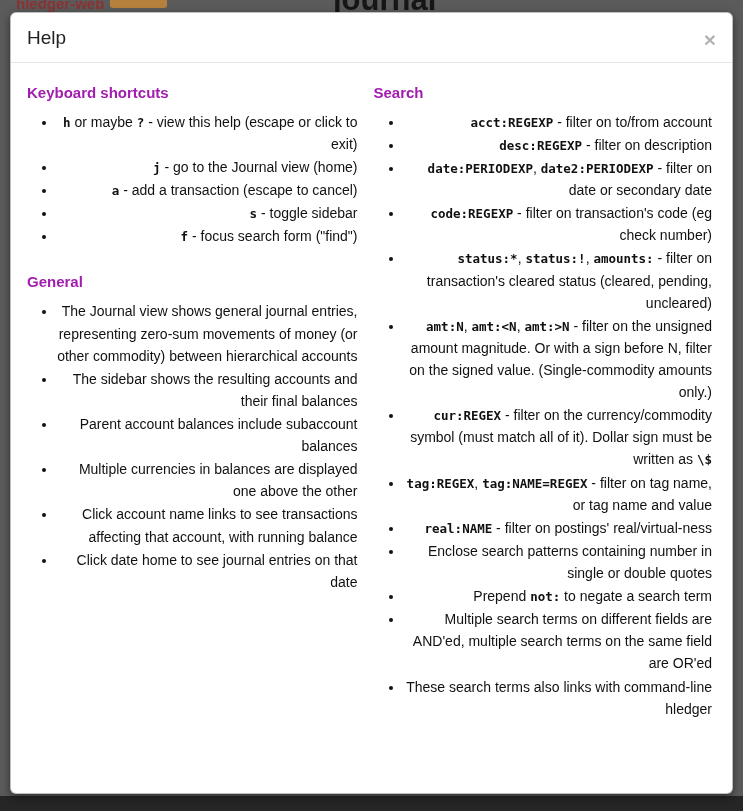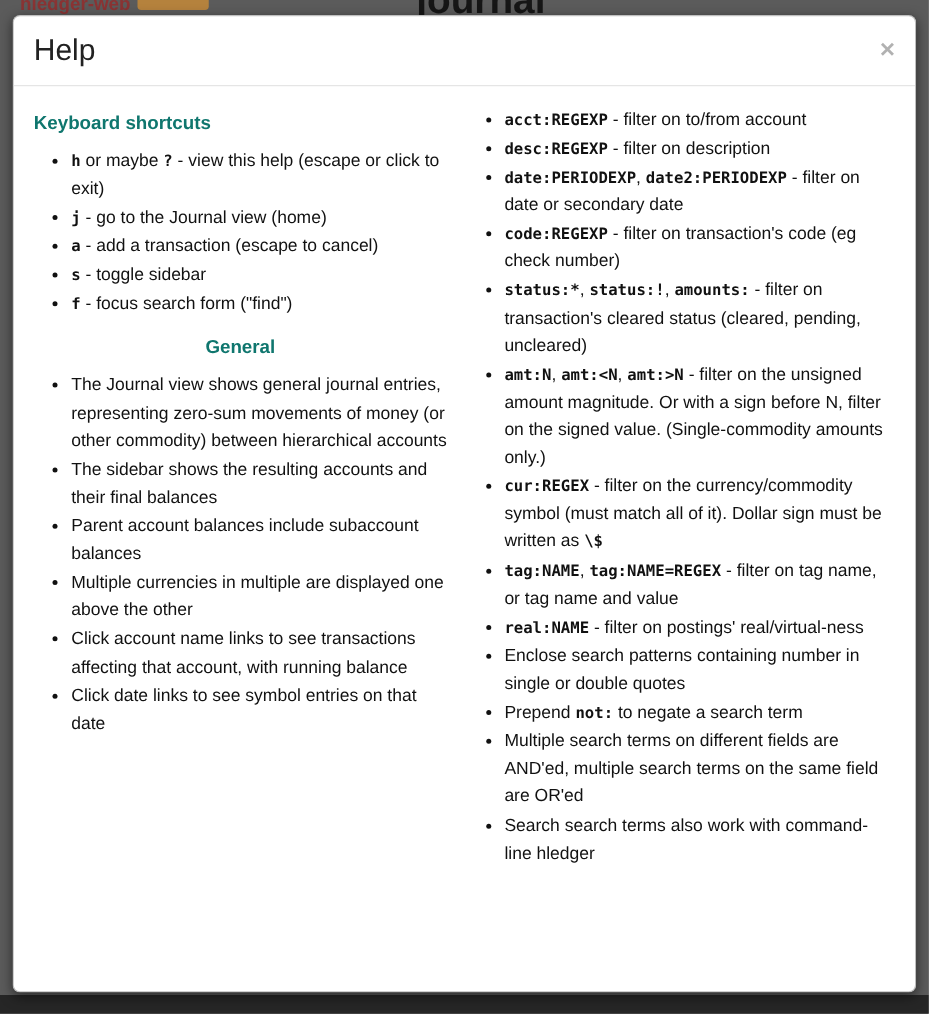--- a/index.html
+++ b/index.html
@@ -27,35 +27,35 @@
 
   
   .modal{
     position:absolute;left:10px;top:12px;width:723px;height:782px;
     box-sizing:border-box;background:#ffffff;border-radius:6px;
     border:1px solid rgba(0,0,0,.25);
     box-shadow:0 3px 9px rgba(0,0,0,.5);
     z-index:2;overflow:hidden;
   }
   .modal-header{padding:14px 16px 12px;border-bottom:1px solid #e5e5e5;}
-  .modal-title{margin:0;font-size:24px;font-weight:500;color:#222;line-height:1.2;}
+  .modal-title{margin:0;font-size:19px;font-weight:500;color:#222;line-height:1.2;}
   .close{
     float:right;background:none;border:0;padding:0;margin:2px 0 0;
     font-size:21px;font-weight:bold;line-height:1;color:#000;opacity:.3;cursor:pointer;
     font-family:"Liberation Sans",sans-serif;
   }
   .modal-body{padding:15px 16px 20px;display:flex;}
   .col{width:50%;box-sizing:border-box;}
   .col-left{padding-right:14px;}
   .col-right{padding-left:2px;padding-right:4px;}
-  .section-title{font-size:15px;font-weight:bold;color:#0f766e;margin:6px 0 10px;}
-  .section-title.spaced{margin-top:16px;text-align:center;}
+  .section-title{font-size:15px;font-weight:bold;color:#a21caf;margin:6px 0 10px;}
+  .section-title.spaced{margin-top:26px;}
   ul.help-list{
     margin:0;padding-left:30px;
-    font-size:14px;line-height:1.58;color:#111;
+    font-size:14px;line-height:1.58;color:#111;text-align:right;
   }
   ul.help-list li{margin:0 0 1px;}
   code{
     font-family:"DejaVu Sans Mono","Liberation Mono",monospace;
     font-weight:bold;font-size:12.5px;color:#111;
   }
 </style>
 </head>
 <body>
 
@@ -79,36 +79,37 @@
           <li><code>j</code> - go to the Journal view (home)</li>
           <li><code>a</code> - add a transaction (escape to cancel)</li>
           <li><code>s</code> - toggle sidebar</li>
           <li><code>f</code> - focus search form ("find")</li>
         </ul>
       <h3 class="section-title spaced">General</h3>
       <ul class="help-list">
           <li>The Journal view shows general journal entries, representing zero-sum movements of money (or other commodity) between hierarchical accounts</li>
           <li>The sidebar shows the resulting accounts and their final balances</li>
           <li>Parent account balances include subaccount balances</li>
-          <li>Multiple currencies in multiple are displayed one above the other</li>
+          <li>Multiple currencies in balances are displayed one above the other</li>
           <li>Click account name links to see transactions affecting that account, with running balance</li>
-          <li>Click date links to see symbol entries on that date</li>
+          <li>Click date home to see journal entries on that date</li>
         </ul>
     </div>
     <div class="col col-right">
+      <h3 class="section-title">Search</h3>
       <ul class="help-list">
           <li><code>acct:REGEXP</code> - filter on to/from account</li>
           <li><code>desc:REGEXP</code> - filter on description</li>
           <li><code>date:PERIODEXP</code>, <code>date2:PERIODEXP</code> - filter on date or secondary date</li>
           <li><code>code:REGEXP</code> - filter on transaction's code (eg check number)</li>
           <li><code>status:*</code>, <code>status:!</code>, <code>amounts:</code> - filter on transaction's cleared status (cleared, pending, uncleared)</li>
           <li><code>amt:N</code>, <code>amt:&lt;N</code>, <code>amt:&gt;N</code> - filter on the unsigned amount magnitude. Or with a sign before N, filter on the signed value. (Single-commodity amounts only.)</li>
           <li><code>cur:REGEX</code> - filter on the currency/commodity symbol (must match all of it). Dollar sign must be written as <code>\$</code></li>
-          <li><code>tag:NAME</code>, <code>tag:NAME=REGEX</code> - filter on tag name, or tag name and value</li>
+          <li><code>tag:REGEX</code>, <code>tag:NAME=REGEX</code> - filter on tag name, or tag name and value</li>
           <li><code>real:NAME</code> - filter on postings' real/virtual-ness</li>
           <li>Enclose search patterns containing number in single or double quotes</li>
           <li>Prepend <code>not:</code> to negate a search term</li>
           <li>Multiple search terms on different fields are AND'ed, multiple search terms on the same field are OR'ed</li>
-          <li>Search search terms also work with command-line hledger</li>
+          <li>These search terms also links with command-line hledger</li>
         </ul>
     </div>
   </div>
 </div>
 
 </body></html>

